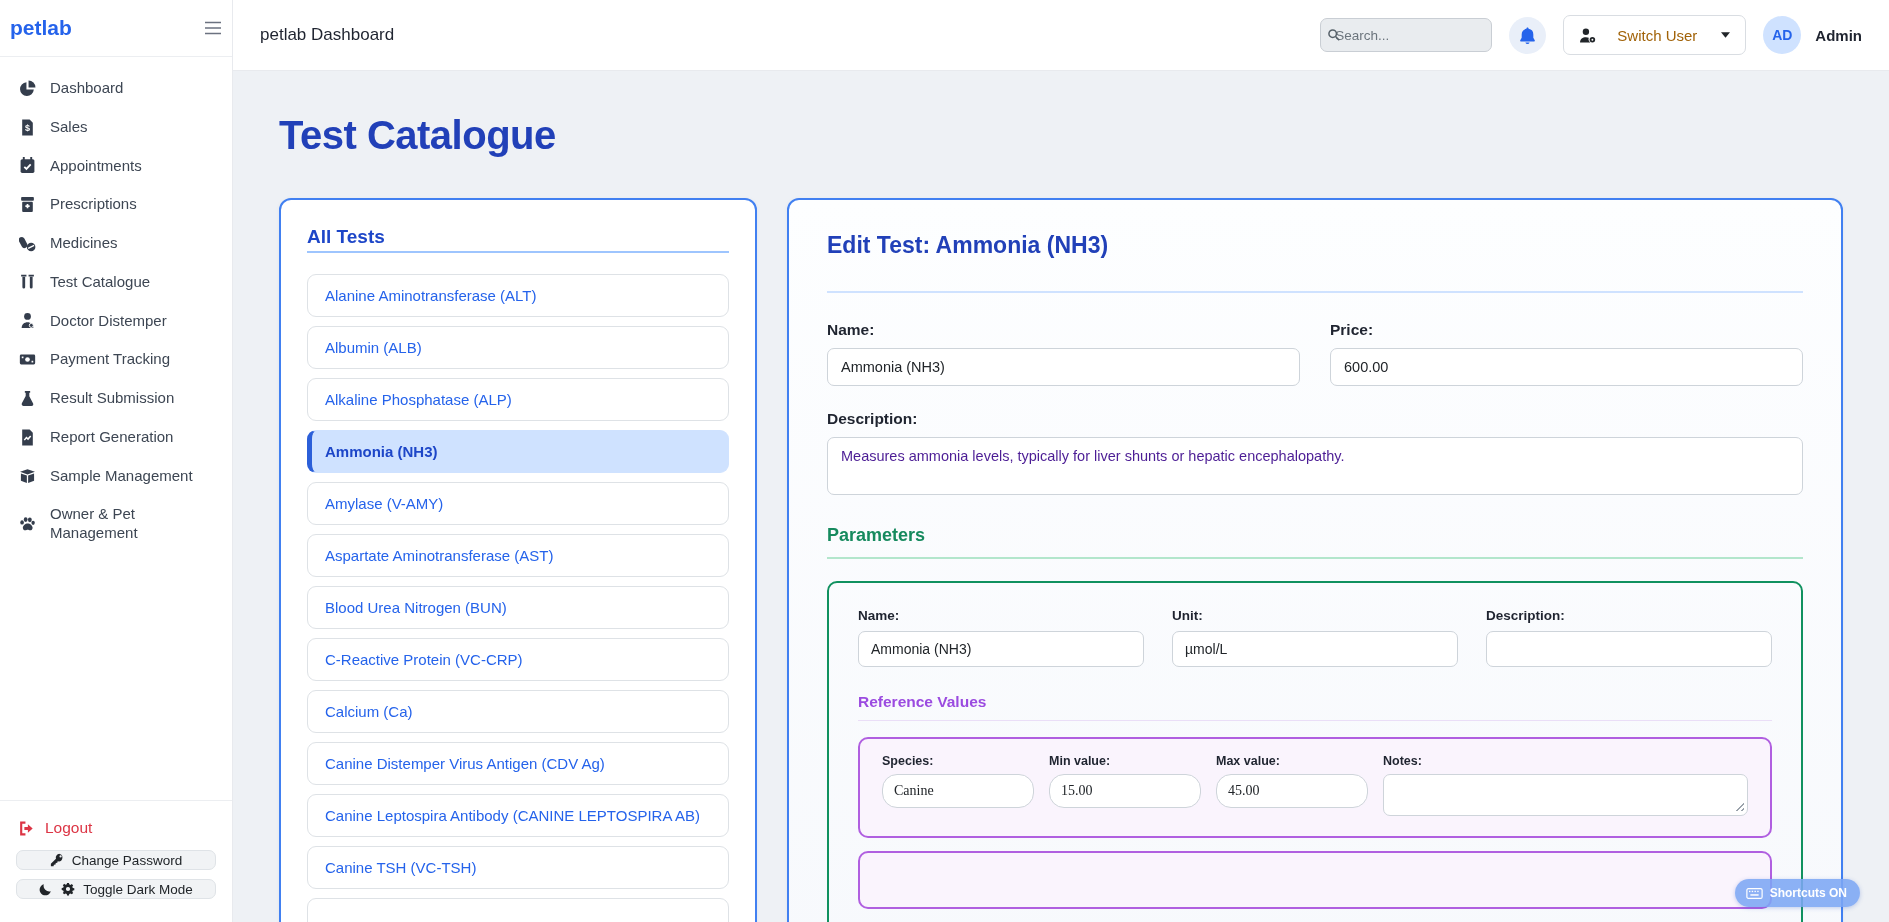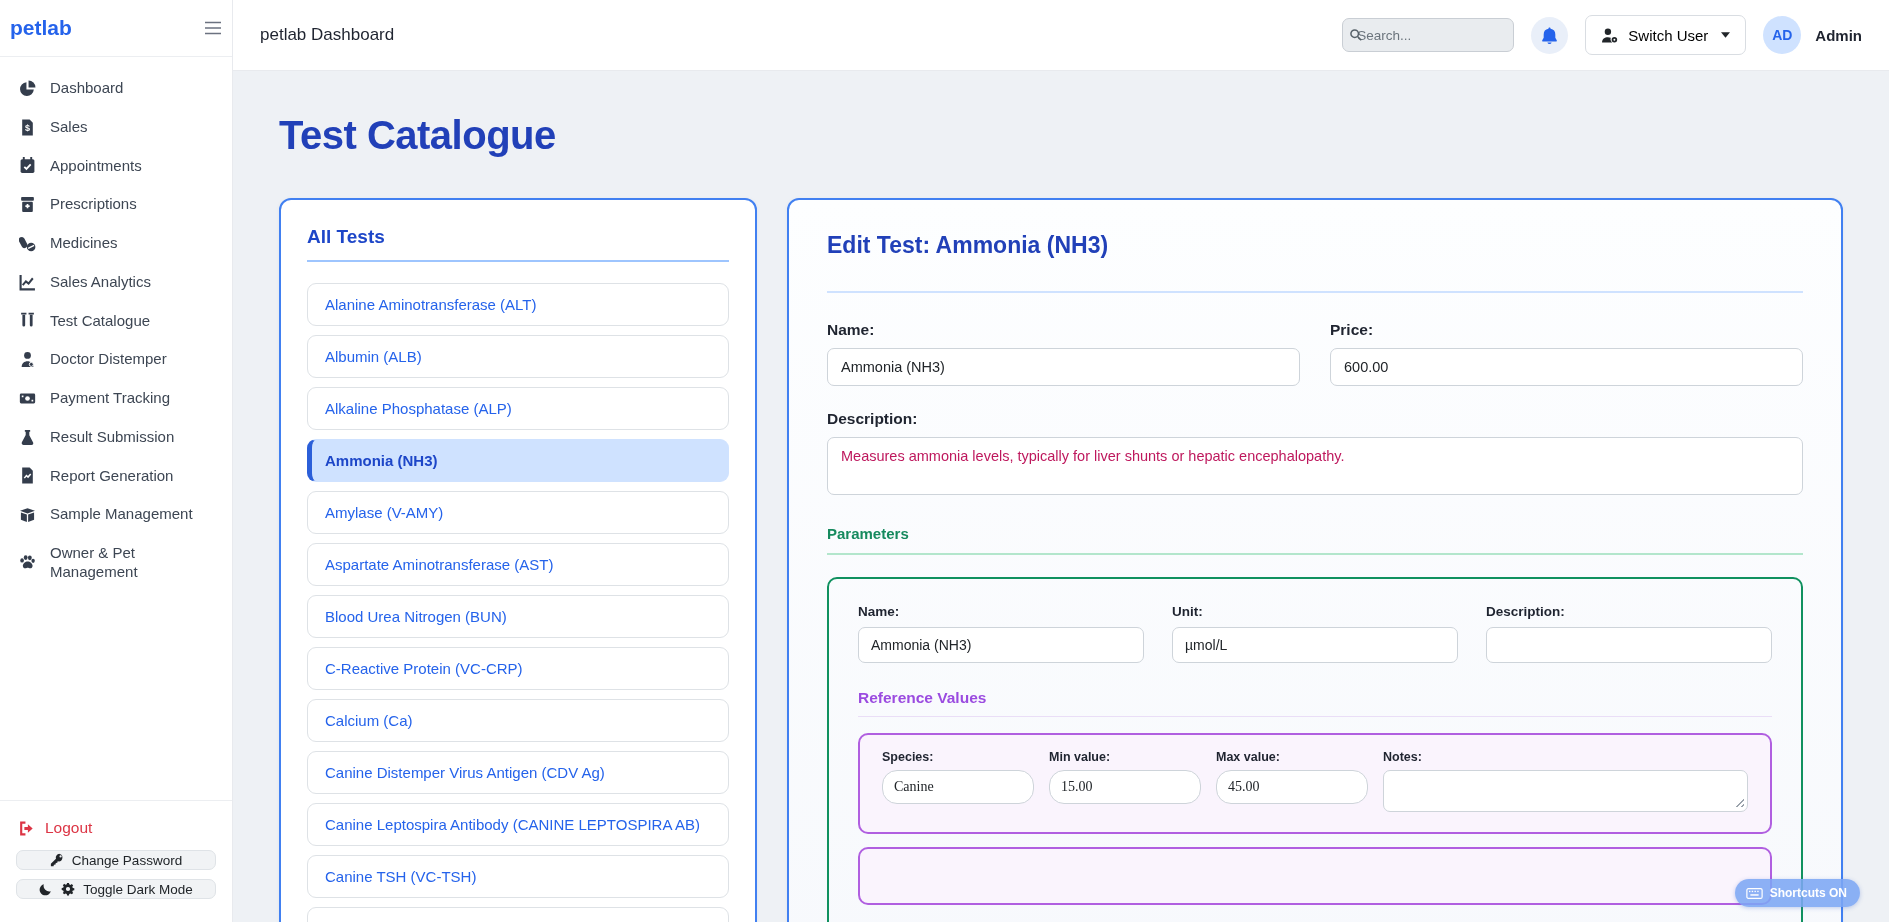--- a/index.html
+++ b/index.html
@@ -29,44 +29,44 @@
   .main { flex:1; display:flex; flex-direction:column; min-width:0; }
   .header { height:71px; min-height:71px; background:#fff; border-bottom:1px solid #e8eaee; display:flex; align-items:center; padding:0 27px; }
   .header-title { font-size:17px; color:#1f2430; }
   .header-right { margin-left:auto; display:flex; align-items:center; gap:17px; }
   .search-wrap { position:relative; }
   .search-input { width:172px; height:34px; background:#e9ecef; border:1px solid #c9ced4; border-radius:7px; padding:0 10px 0 14px; font-size:13.5px; color:#495057; font-family:inherit; }
   .search-input::placeholder { color:#6c757d; }
   .search-icon { position:absolute; left:7px; top:10px; width:14px; height:14px; pointer-events:none; }
   .bell-btn { width:37px; height:37px; border-radius:50%; background:#e9eff9; display:flex; align-items:center; justify-content:center; border:none; cursor:pointer; }
   .bell-btn svg { width:19px; height:19px; }
-  .switch-btn { height:40px; background:#fff; border:1px solid #d9dde2; border-radius:7px; display:flex; align-items:center; gap:10px; padding:0 15px; font-size:15px; color:#000000; cursor:pointer; font-family:inherit; }
+  .switch-btn { height:40px; background:#fff; border:1px solid #d9dde2; border-radius:7px; display:flex; align-items:center; gap:21px; padding:0 15px; font-size:15px; color:#a16207; cursor:pointer; font-family:inherit; }
   .switch-btn .ug { width:17px; height:17px; }
   .switch-btn .caret { width:9px; height:6px; margin-left:3px; }
   .avatar { width:38px; height:38px; border-radius:50%; background:#cfe2ff; color:#2563eb; font-weight:bold; display:flex; align-items:center; justify-content:center; font-size:14px; }
   .admin-name { font-weight:bold; font-size:15px; color:#1f2430; margin-left:-3px; }
   
   .content { flex:1; padding:30px 46px 0 46px; overflow:hidden; position:relative; }
   .page-title { color:#2140b8; font-size:40px; font-weight:800; letter-spacing:-0.5px; margin:12px 0 40px 0; }
   .columns { display:flex; gap:30px; align-items:flex-start; }
   .panel { background:#fff; border:2px solid #4180f1; border-radius:12px; box-shadow:0 1px 4px rgba(30,60,150,0.06); }
   .tests-panel { width:478px; min-width:478px; padding:26px; height:880px; }
-  .tests-heading { color:#1d46c8; font-size:19px; font-weight:bold; padding-bottom:12px; border-bottom:2px solid #9ec5fe; margin-bottom:21px; }
+  .tests-heading { color:#1d46c8; font-size:19px; font-weight:bold; padding-bottom:3px; border-bottom:2px solid #9ec5fe; margin-bottom:21px; }
   .test-item { border:1px solid #dee2e6; border-radius:9px; padding:12px 17px; color:#2563eb; font-size:15px; background:#fff; margin-bottom:9px; cursor:pointer; min-height:43px; }
   .test-item.selected { background:#cfe2ff; border-color:#cfe2ff; border-left:5px solid #2b5fd9; font-weight:bold; color:#1d46c8; padding-left:13px; }
   .edit-panel { flex:1; padding:32px 38px; height:880px; background:linear-gradient(180deg,#fdfeff,#f6f8fc); }
   .edit-heading { color:#2140b8; font-size:23px; font-weight:bold; padding-bottom:32px; border-bottom:2px solid #cfe2ff; margin-bottom:28px; }
   .field-row { display:flex; gap:30px; }
   .field { flex:1; }
   .field-label { font-weight:bold; font-size:15.5px; color:#1f2430; display:block; margin-bottom:9px; }
   .text-input { height:38px; border:1px solid #ced4da; border-radius:7px; padding:0 13px; font-size:14.5px; color:#212529; width:100%; background:#fff; font-family:inherit; }
   .desc-block { margin-top:24px; }
-  .textarea { width:100%; border:1px solid #ced4da; border-radius:7px; padding:10px 13px; font-size:14.5px; color:#be185d; background:#fff; font-family:inherit; resize:none; display:block; }
+  .textarea { width:100%; border:1px solid #ced4da; border-radius:7px; padding:10px 13px; font-size:14.5px; color:#4c1d95; background:#fff; font-family:inherit; resize:none; display:block; }
   .desc-textarea { height:58px; }
-  .green-heading { color:#168a5e; font-size:15px; font-weight:bold; padding-bottom:11px; border-bottom:2px solid #b3e6cc; margin:30px 0 22px; }
+  .green-heading { color:#168a5e; font-size:18px; font-weight:bold; padding-bottom:11px; border-bottom:2px solid #b3e6cc; margin:30px 0 22px; }
   .param-card { border:2px solid #10915f; border-radius:10px; padding:25px 29px 28px; }
   .param-row { display:flex; gap:28px; }
   .param-field { flex:1; }
   .param-label { font-weight:bold; font-size:13.5px; color:#1f2430; display:block; margin-bottom:8px; }
   .param-input { height:36px; border:1px solid #ced4da; border-radius:7px; padding:0 12px; font-size:14px; color:#212529; width:100%; background:#fff; font-family:inherit; }
   .ref-heading { color:#9b4be0; font-size:15.5px; font-weight:bold; margin-top:26px; padding-bottom:9px; border-bottom:1px solid #eadef7; margin-bottom:16px; }
   .ref-card { border:2px solid #b05fe0; border-radius:10px; background:#faf4fd; padding:15px 22px 20px; }
   .ref-row { display:flex; gap:15px; align-items:flex-start; }
   .ref-field { width:152px; min-width:152px; }
   .ref-field.grow { flex:1; width:auto; min-width:0; }
@@ -137,29 +137,20 @@
     </div>
     <div class="nav-item">
       <span class="nav-icon">
           <svg viewBox="0 0 16 16">
             <rect x="1" y="1.6" width="5.6" height="11" rx="2.8" transform="rotate(-28 3.8 7)" fill="#343d4c"></rect>
             <circle cx="11.4" cy="11.2" r="4" fill="#343d4c"></circle>
             <path d="M8.6 12.6l5.6-2.8" stroke="#fff" stroke-width="1.3"></path>
           </svg>
         </span>
       <span>Medicines</span>
-    </div>
-    <div class="nav-item">
-      <span class="nav-icon">
-          <svg viewBox="0 0 16 16">
-            <path d="M1.5 1v13.5H15" stroke="#343d4c" stroke-width="2" fill="none"></path>
-            <path d="M3.5 10.5l3-3.5 2.5 2 4-5" stroke="#343d4c" stroke-width="1.9" fill="none"></path>
-          </svg>
-        </span>
-      <span>Sales Analytics</span>
     </div>
     <div class="nav-item">
       <span class="nav-icon">
           <svg viewBox="0 0 16 16">
             <path d="M2 1.5h5M9 1.5h5" stroke="#343d4c" stroke-width="1.8"></path>
             <path fill="#343d4c" d="M3.2 2.5h2.6v9.9a1.3 1.3 0 0 1-2.6 0z"></path>
             <path fill="#343d4c" d="M10.2 2.5h2.6v9.9a1.3 1.3 0 0 1-2.6 0z"></path>
           </svg>
         </span>
       <span>Test Catalogue</span>

